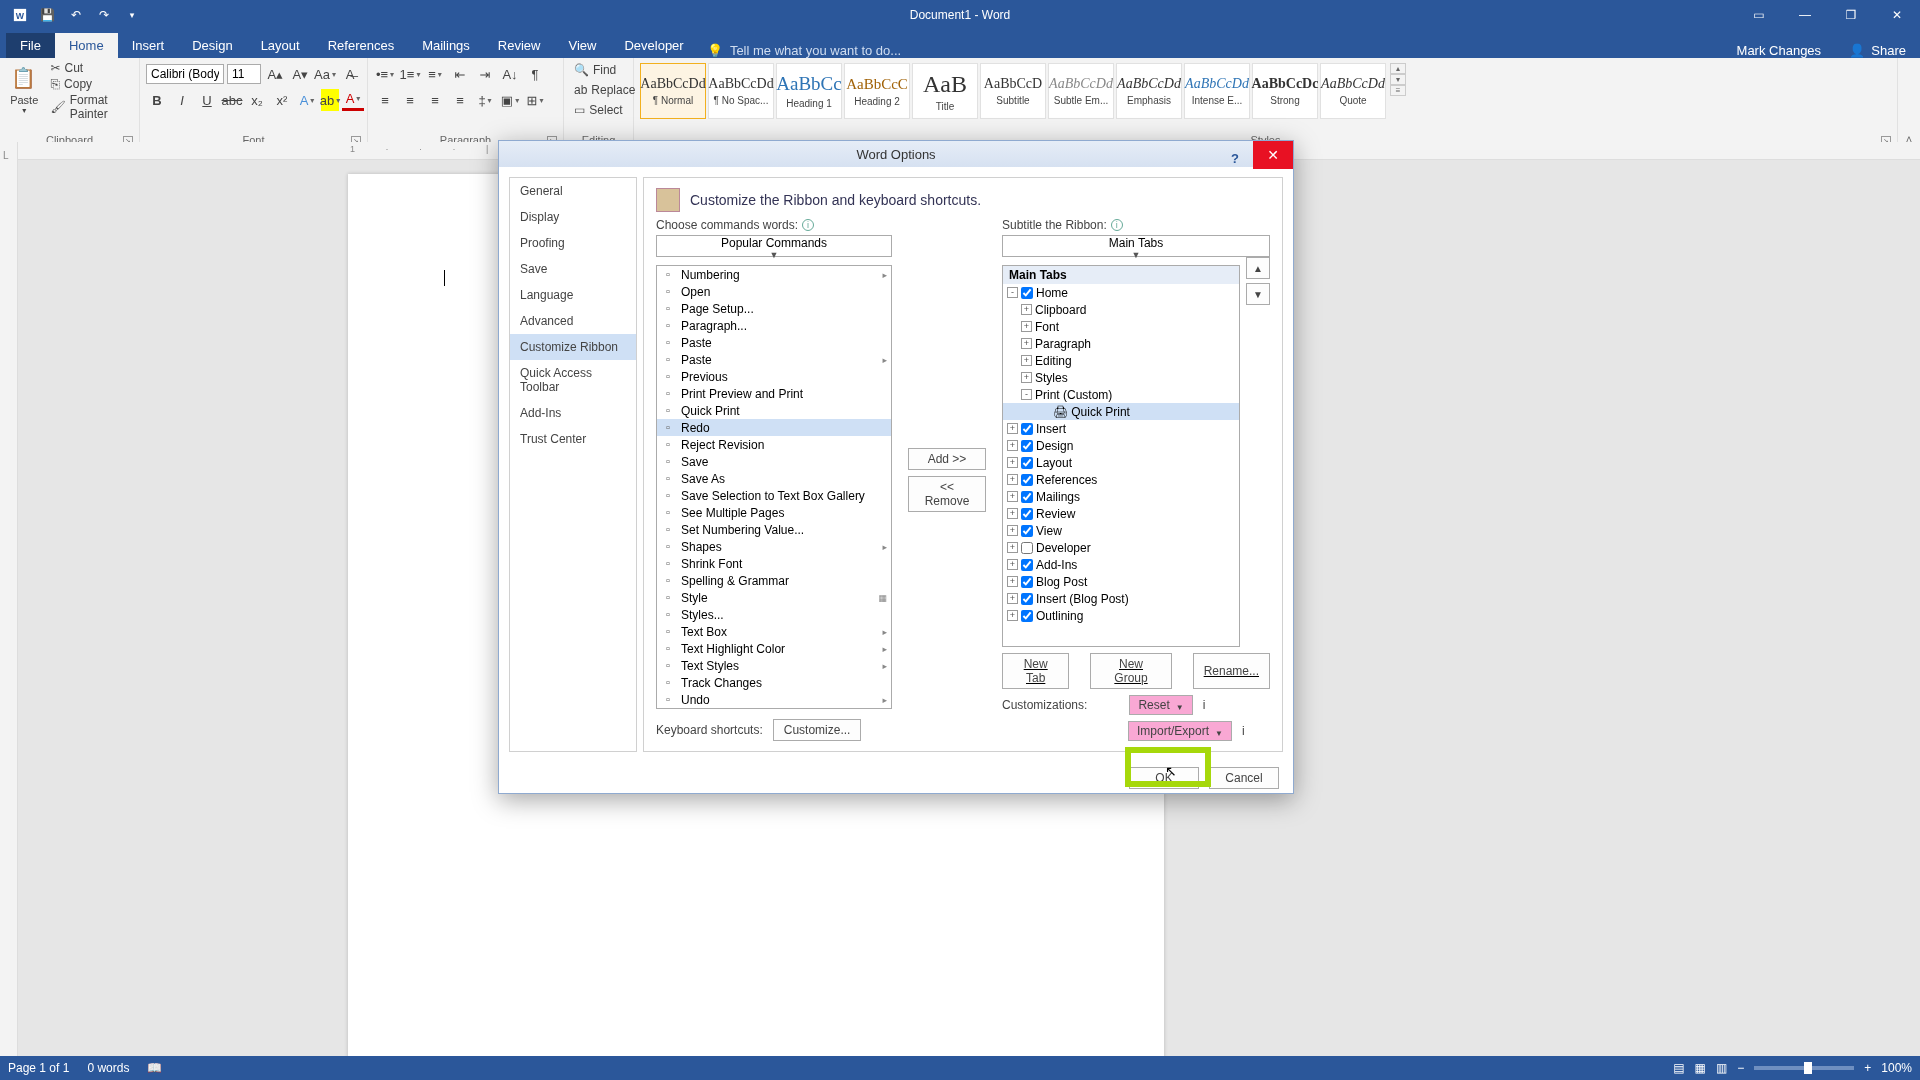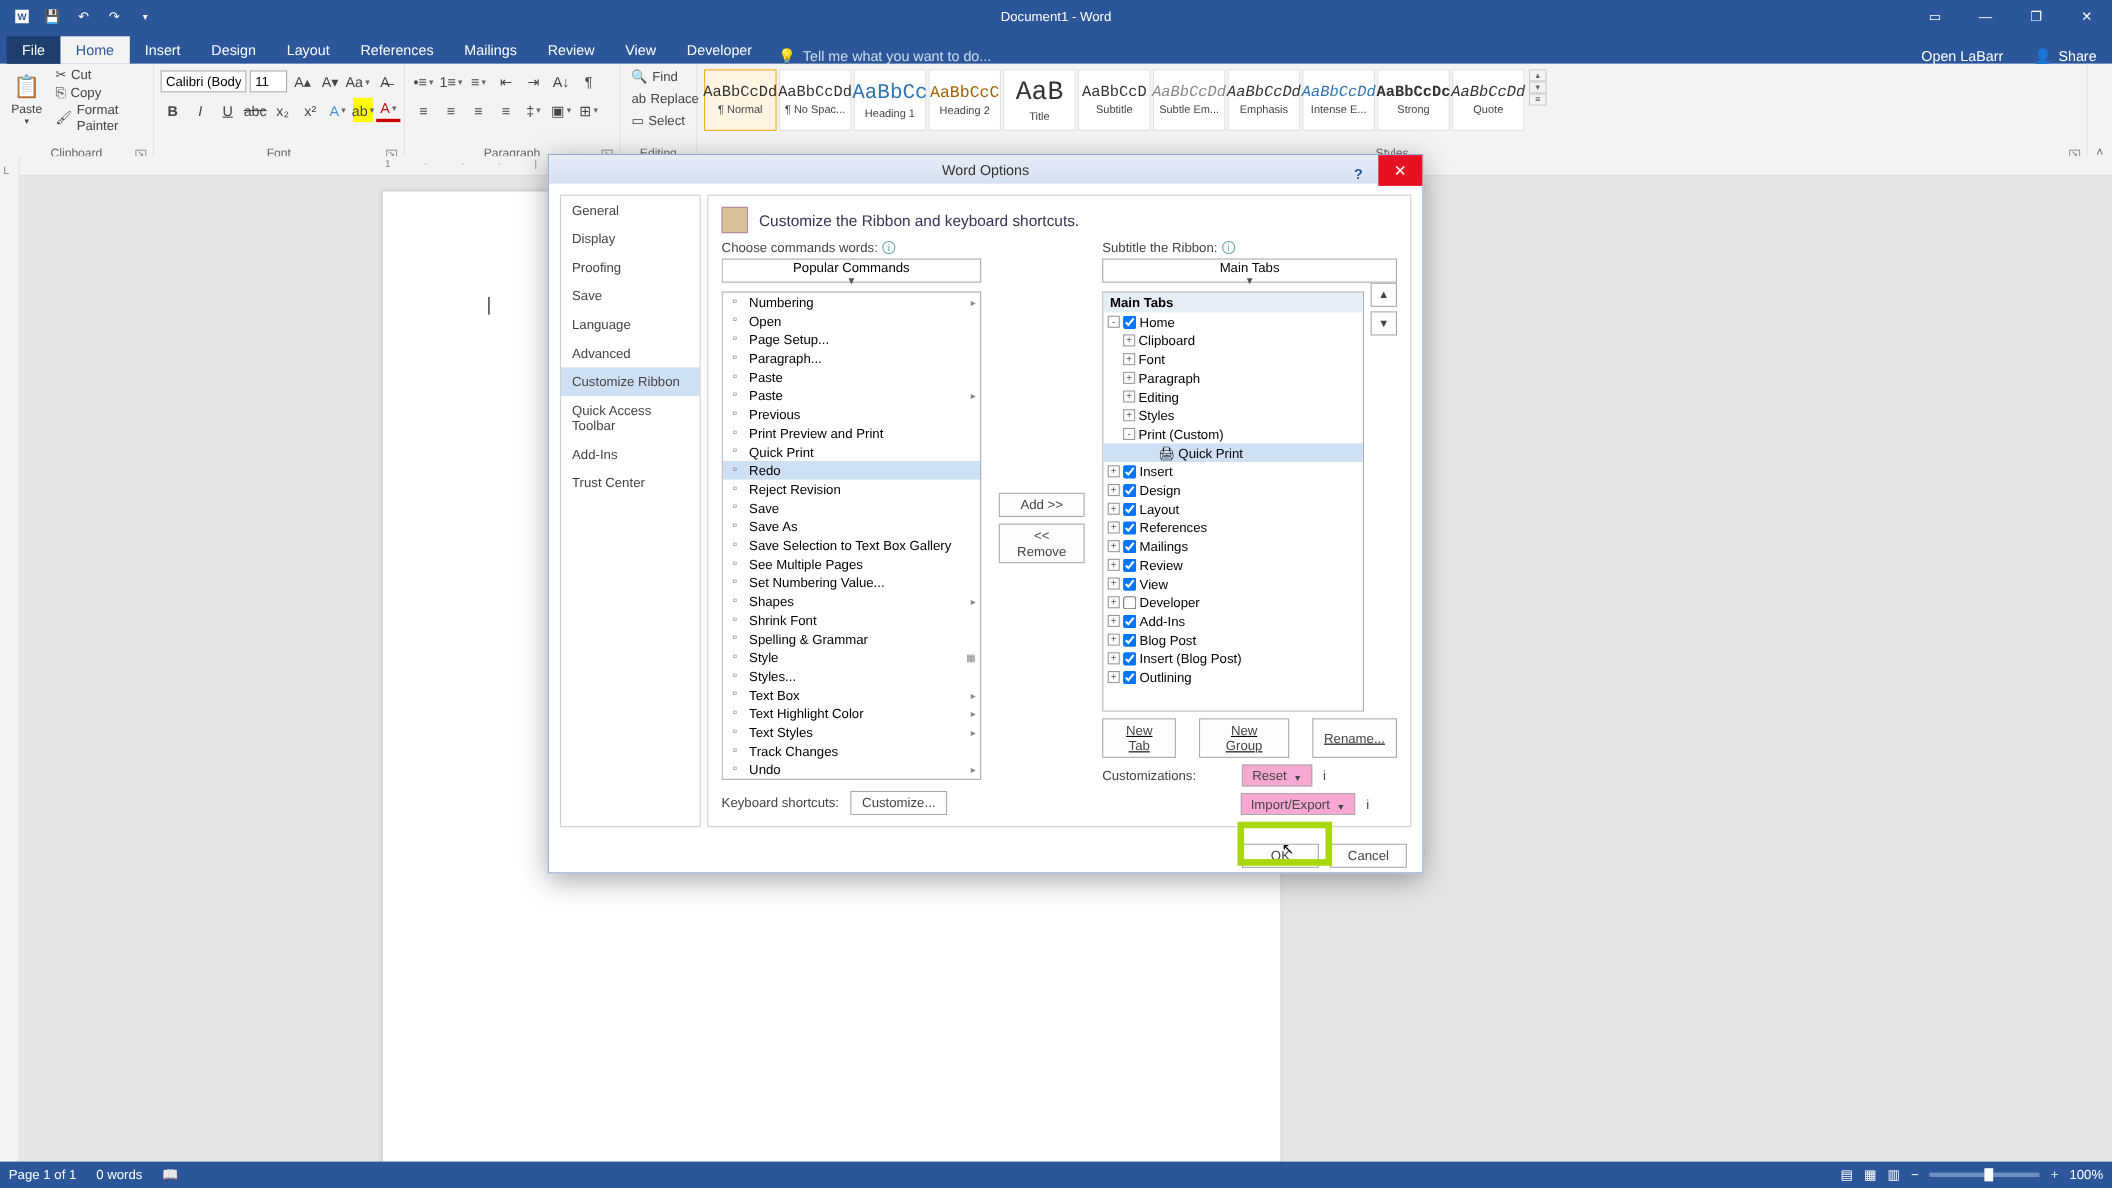--- a/index.html
+++ b/index.html
@@ -30,21 +30,21 @@
 .big-btn .ic { width: 32px; height: 32px; display: flex; align-items: center; justify-content: center; font-size: 20px; }
 .mini-row { display: flex; align-items: center; gap: 3px; height: 22px; }
 .mini { width: 22px; height: 22px; display: flex; align-items: center; justify-content: center; font-size: 13px; color: #444; cursor: pointer; }
 .col { display: flex; flex-direction: column; gap: 0; }
 .small-txt { font-size: 12px; color: #444; display: flex; align-items: center; gap: 4px; padding: 1px 4px; cursor: pointer; }
 .font-combo { width: 78px; height: 20px; border: 1px solid #ababab; font-size: 12px; padding: 0 4px; background: #fff; }
 .size-combo { width: 34px; height: 20px; border: 1px solid #ababab; font-size: 12px; padding: 0 4px; background: #fff; }
 
 .styles-gallery { display: flex; gap: 2px; }
 .style-item { width: 66px; height: 56px; border: 1px solid #e1e1e1; display: flex; flex-direction: column; align-items: center; justify-content: center; font-size: 10px; color: #444; cursor: pointer; background: #fff; }
-.style-item .prev { font-size: 14px; color: #333; margin-bottom: 3px; font-family: Liberation Mono, monospace; }
+.style-item .prev { font-size: 14px; color: #333; margin-bottom: 3px; font-family: Liberation Serif, serif; }
 .style-item.sel { border-color: #f2b01e; background: #fdf4e3; }
 .style-item.h1 .prev { color: #2e74b5; font-size: 19px; }
 .style-item.h2 .prev { color: #a16207; font-size: 15px; }
 .style-item.title .prev { font-size: 24px; }
 .style-item.subtle .prev { color: #888; font-style: italic; }
 .style-item.intense .prev { color: #2e74b5; font-style: italic; }
 .style-item.emph .prev { font-style: italic; }
 .style-item.strong .prev { font-weight: bold; }
 .style-item.quote .prev { font-style: italic; }
 .gallery-scroll { width: 16px; display: flex; flex-direction: column; }
@@ -148,21 +148,21 @@
   <div class="tab">References</div>
   <div class="tab">Mailings</div>
   <div class="tab">Review</div>
   <div class="tab">View</div>
   <div class="tab">Developer</div>
   <div class="tellme">
       <span>💡</span>
       <span>Tell me what you want to do...</span>
     </div>
   <div class="spacer"></div>
-  <div class="user">Open LaBarr</div>
+  <div class="user">Mark Changes</div>
   <div class="user">
       <span>👤</span>
       <span>Share</span>
     </div>
 </div>
 
 <div class="ribbon">
   <div class="rgroup" style="width:140px">
     <div class="body">
       <div class="big-btn">

